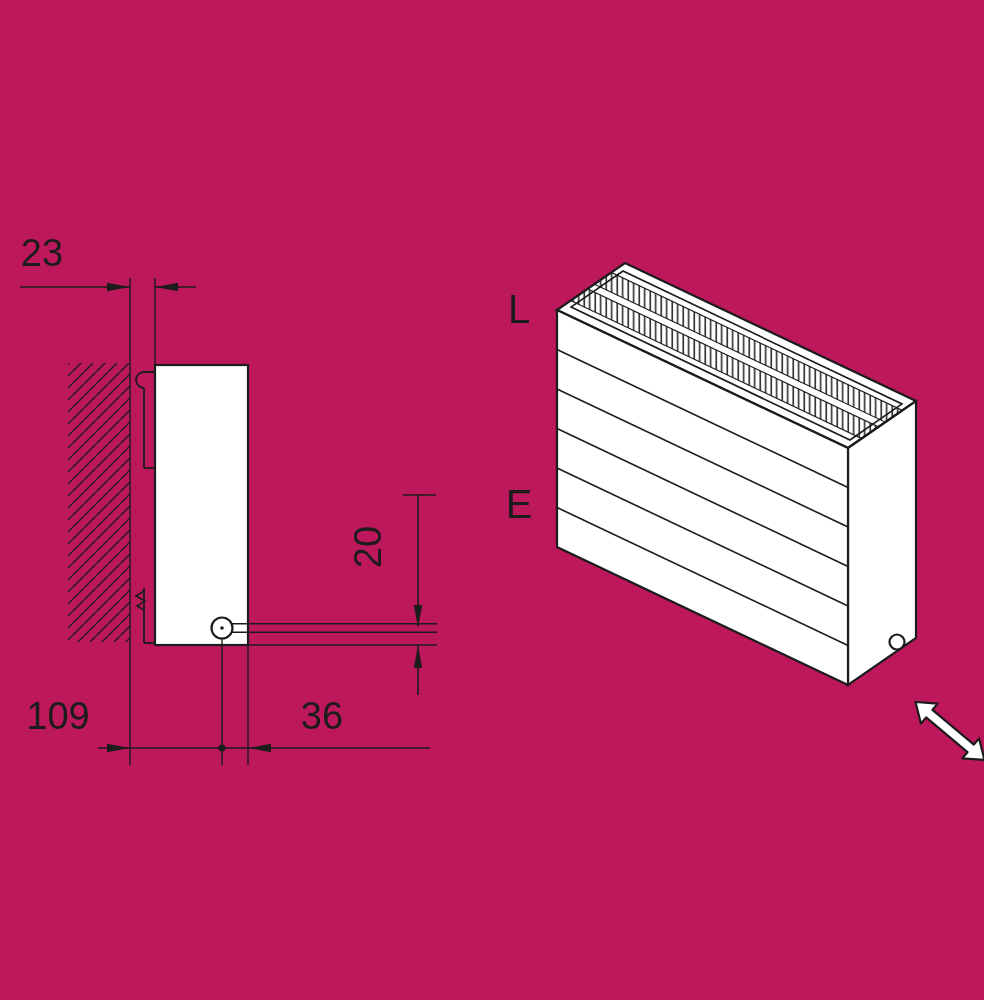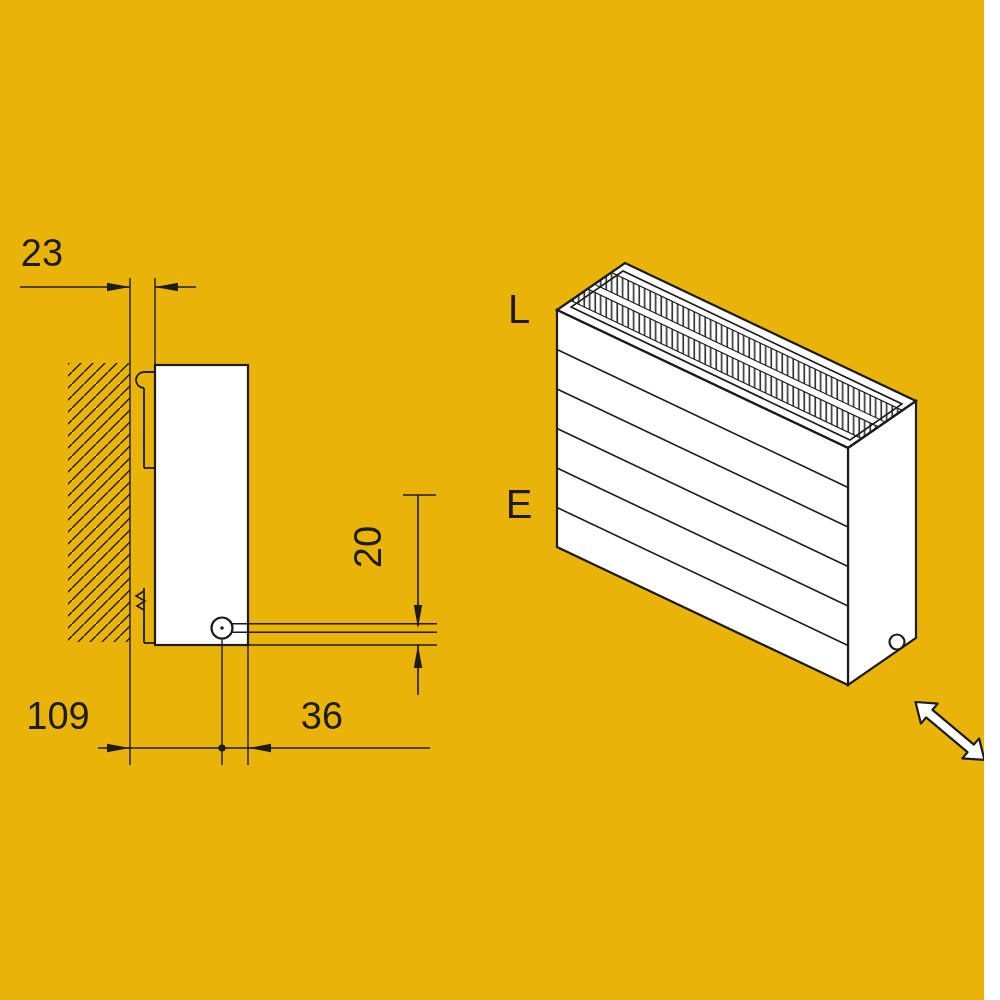--- a/index.html
+++ b/index.html
@@ -5,21 +5,21 @@
   html, body {
     margin: 0;
     padding: 0;
     background: #ffffff;
     font-family: "Liberation Sans", sans-serif;
   }
   .canvas {
     position: relative;
     width: 984px;
     height: 1000px;
-    background: #eab308;
+    background: #be185d;
     overflow: hidden;
   }
   svg { position: absolute; top: 0; left: 0; }
   text {
     fill: #1c1c1c;
     font-family: "Liberation Sans", sans-serif;
     font-size: 38px;
   }
   .big-label { font-size: 40px; }
   .outline  { fill: #ffffff; stroke: #1c1c1c; stroke-width: 2.2; }

